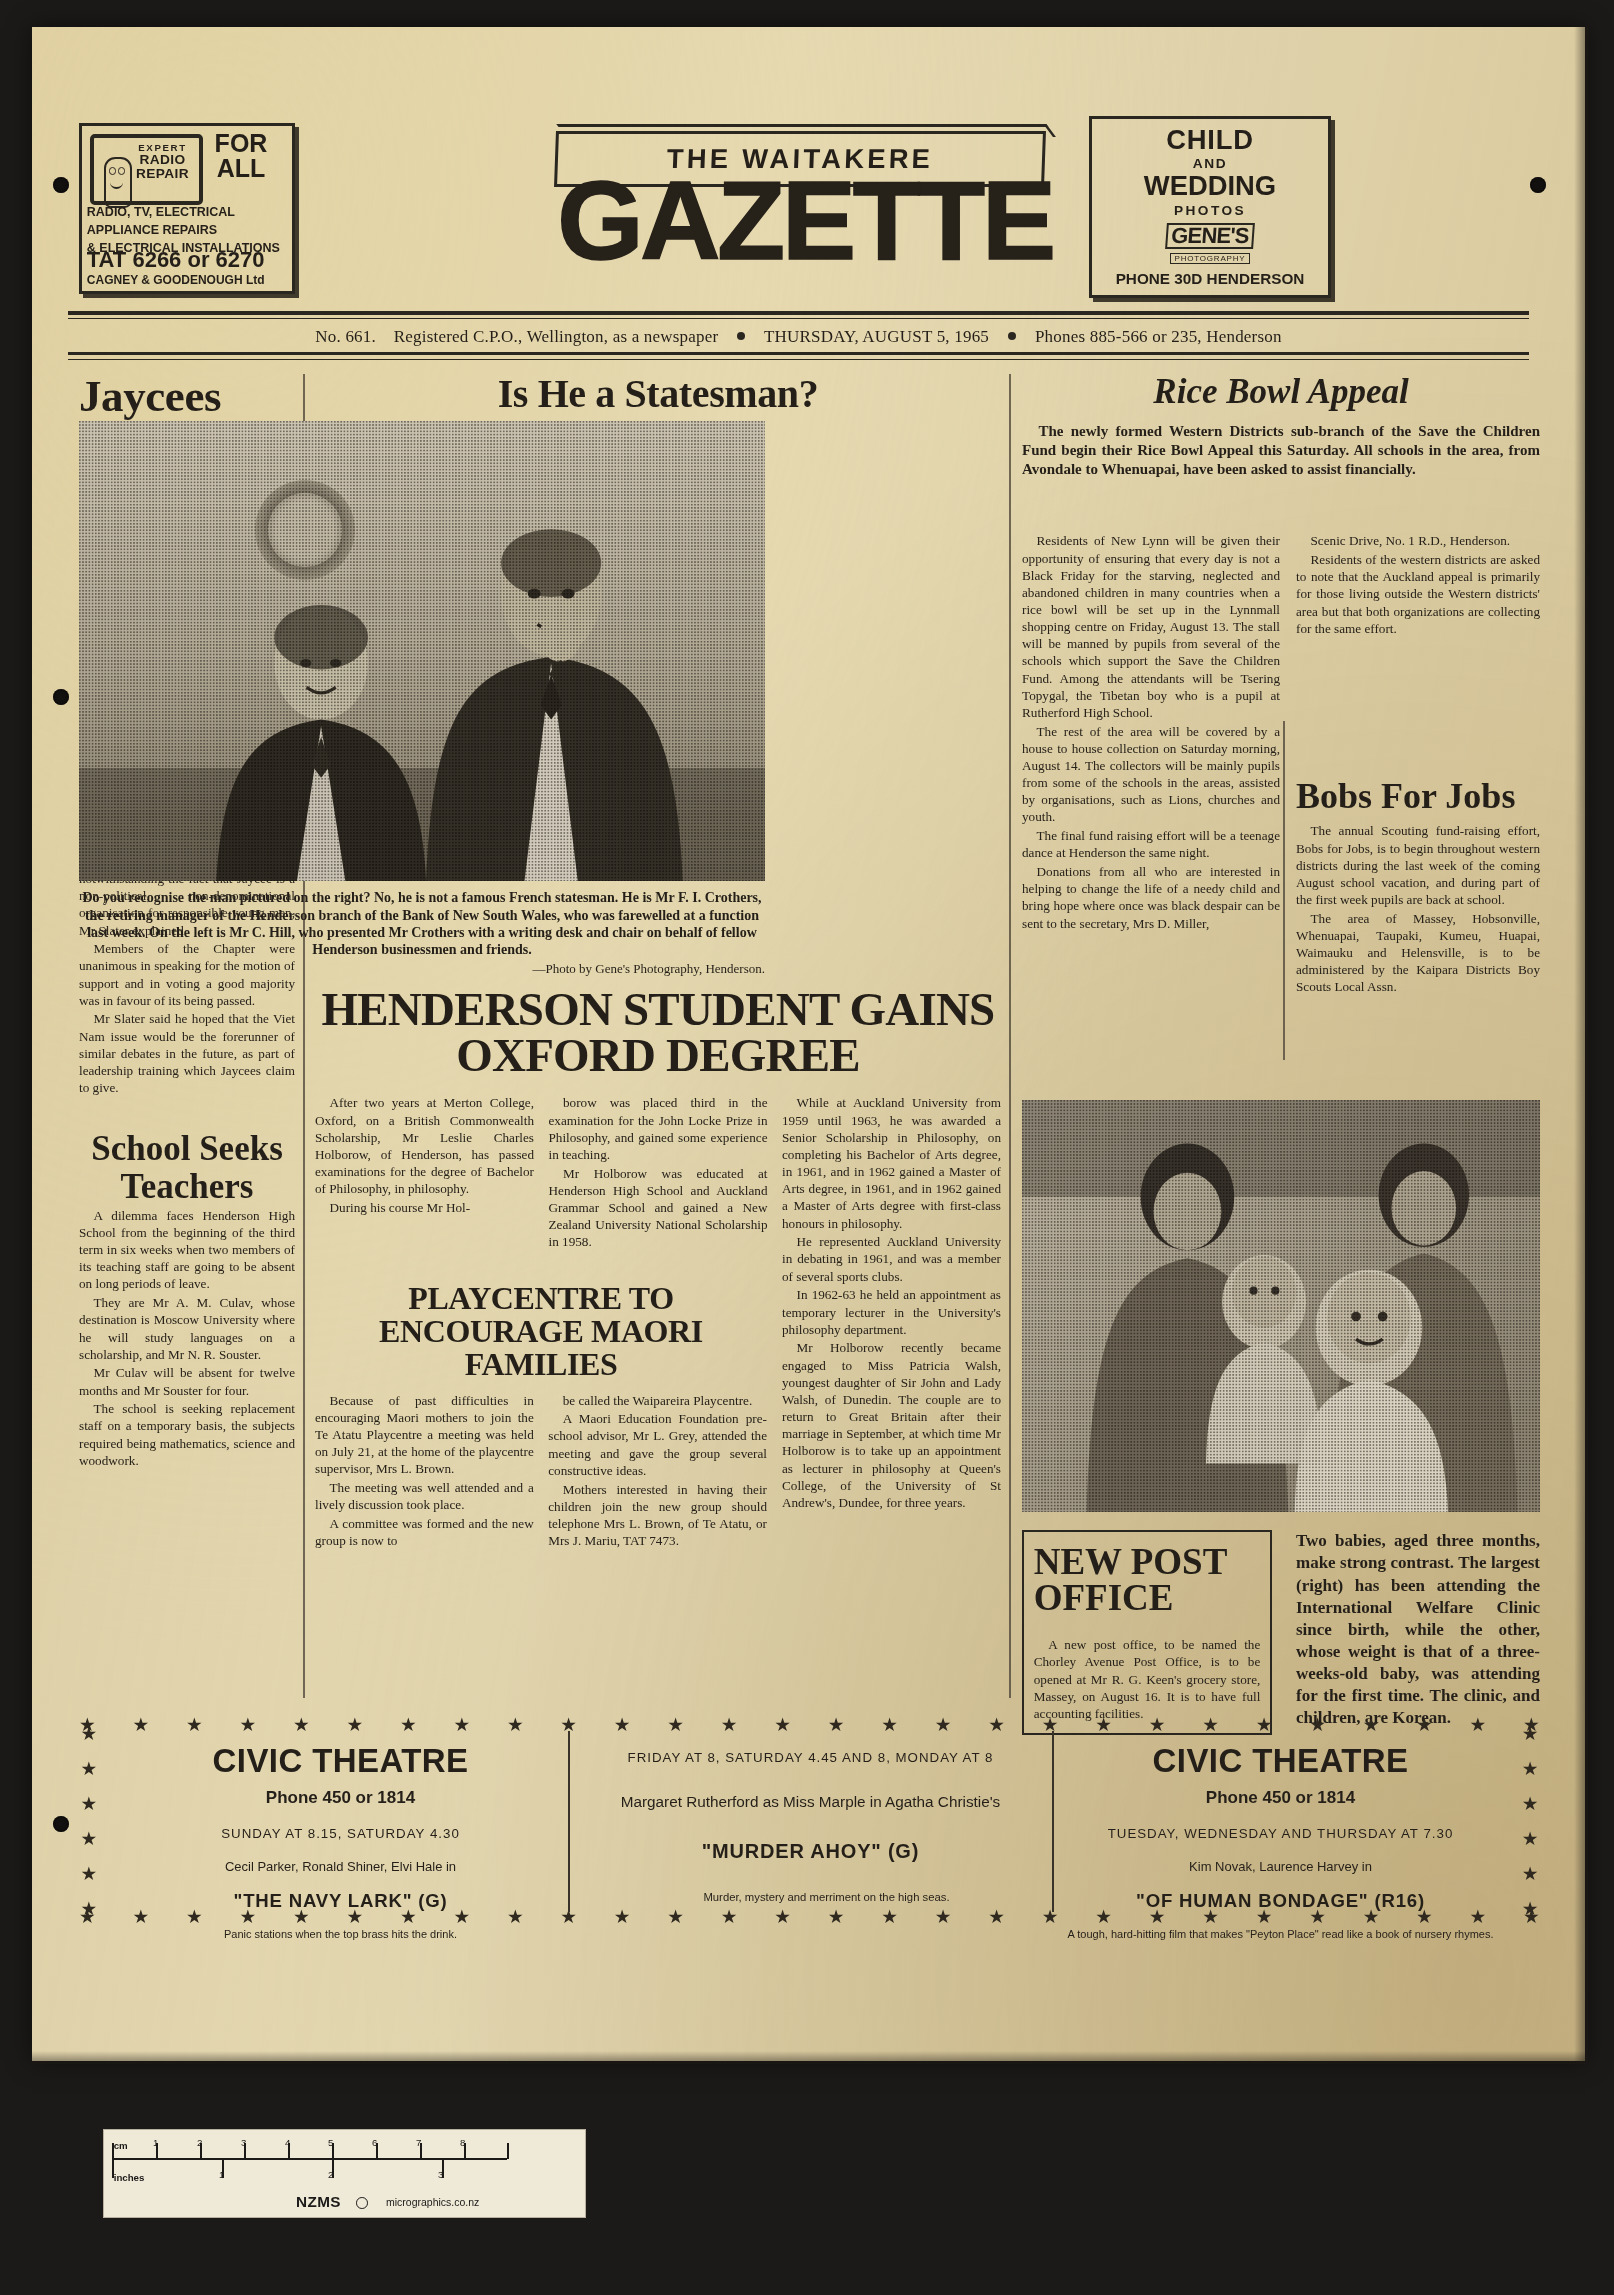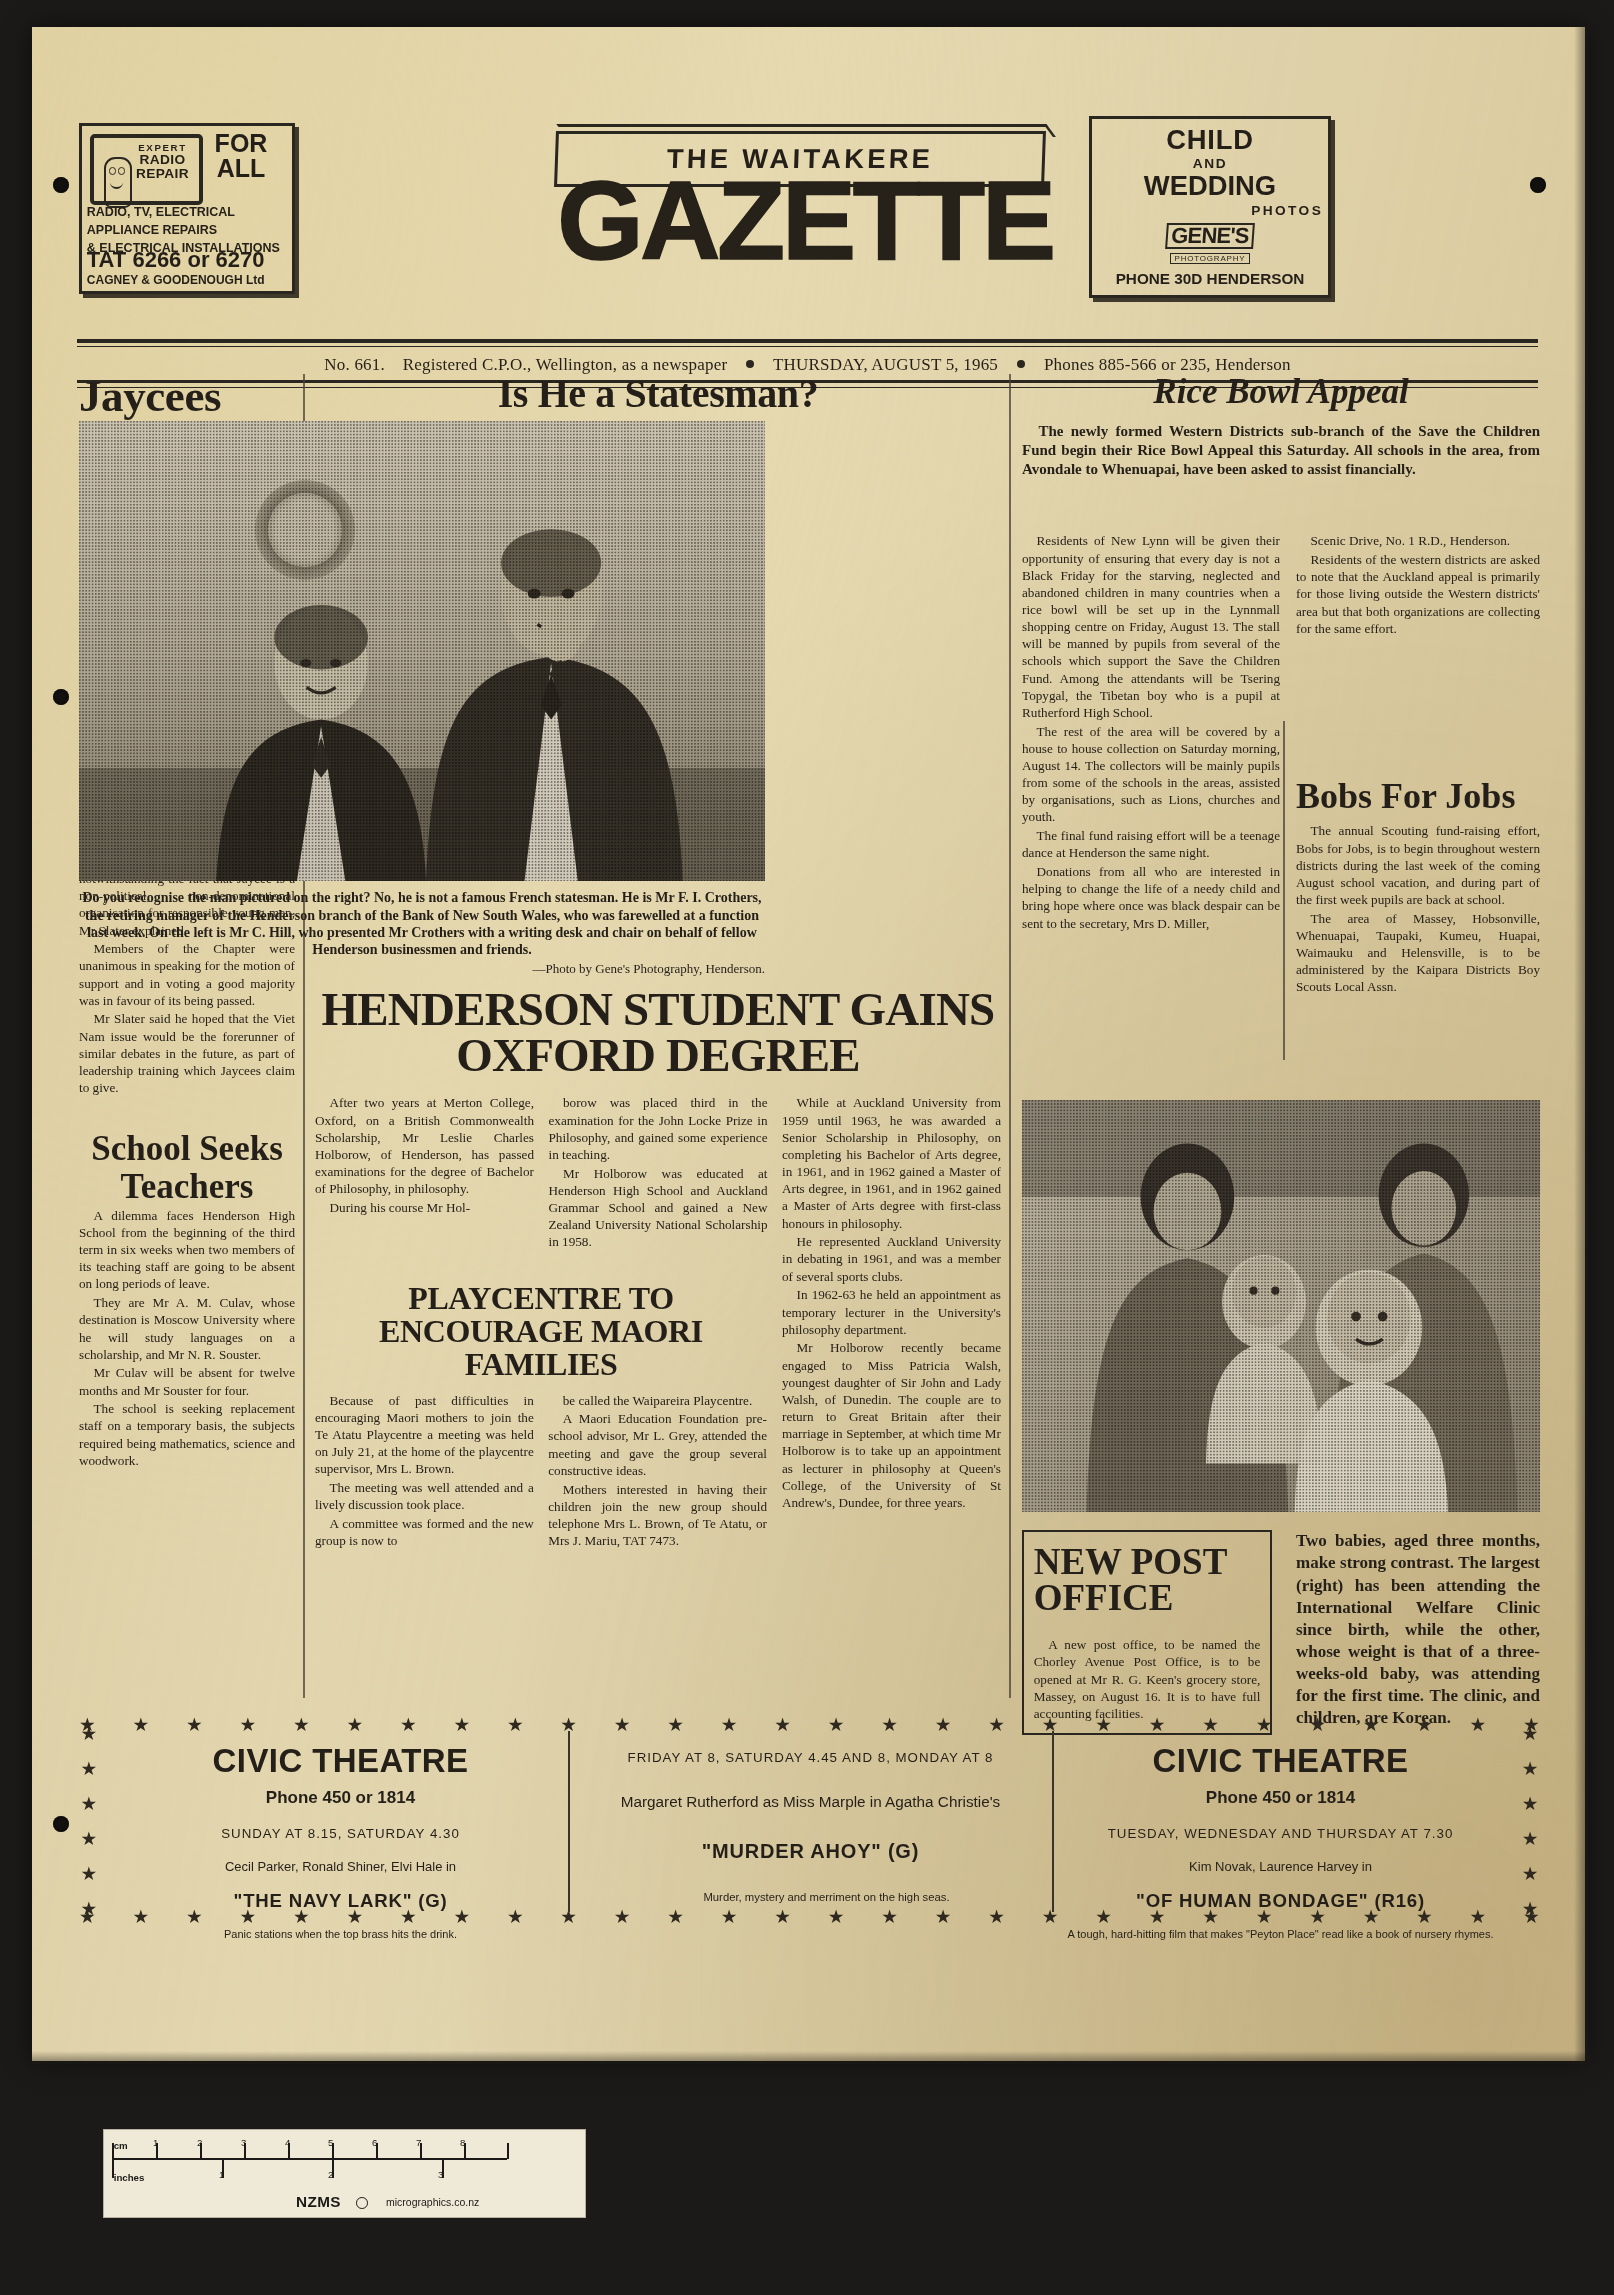--- a/index.html
+++ b/index.html
@@ -60,21 +60,21 @@
      font-weight:bold;font-size:25px;line-height:1.0;}
   #ad-radio .rows{position:absolute;left:4.8px;top:77px;right:4.8px;font-weight:bold;font-size:12.5px;line-height:1.45;}
   #ad-radio .phone{position:absolute;left:4.8px;top:121px;right:4.8px;font-weight:bold;font-size:22px;}
   #ad-radio .firm{position:absolute;left:4.8px;top:147px;right:4.8px;font-weight:bold;font-size:12px;}
 
   #ad-photo{right:0;top:8px;width:236px;height:176px;}
   #ad-photo .inner{position:absolute;inset:0;padding:6.5px 4.8px;box-sizing:border-box;text-align:center;}
   #ad-photo .t1{font-weight:bold;font-size:27.4px;letter-spacing:0.8px;line-height:1;}
   #ad-photo .t2{font-weight:bold;font-size:13.7px;letter-spacing:1.6px;margin-top:2.4px;}
   #ad-photo .t3{font-weight:bold;font-size:27.4px;letter-spacing:0px;line-height:1;margin-top:1.6px;}
-  #ad-photo .t4{font-weight:bold;font-size:13.7px;letter-spacing:2.4px;margin-top:3.2px;text-align:right;}
+  #ad-photo .t4{font-weight:bold;font-size:13.7px;letter-spacing:2.4px;margin-top:3.2px;}
   #ad-photo .logo{margin:4.8px auto 0;width:97px;}
   #ad-photo .logo .g{font-weight:bold;font-size:22px;letter-spacing:-0.8px;
      border:2.4px solid #2a2620;display:inline-block;padding:0 3.2px;line-height:1;transform:skewX(-4deg);}
   #ad-photo .logo .sub{font-size:8px;letter-spacing:0.8px;border:1.6px solid #2a2620;
      display:inline-block;padding:0 3.2px;margin-top:1.6px;}
   #ad-photo .t5{font-weight:bold;font-size:15.3px;margin-top:6.5px;letter-spacing:0px;}
 
   
   #logo{position:absolute;left:242px;top:0;width:969px;height:202px;}
   #logo .plate{
@@ -88,21 +88,21 @@
   #logo .plate:after{content:"";position:absolute;left:2.4px;right:-8px;top:-9.7px;height:9.7px;
      background:transparent;border-top:3.2px solid #2a2620;border-right:3.2px solid #2a2620;transform:skewX(38deg);}
   #logo .gaz{
     position:absolute;left:48px;top:58px;width:872px;text-align:center;
     font-family:"Liberation Sans",sans-serif;font-weight:bold;
     font-size:111px;letter-spacing:-3.2px;color:#262119;line-height:1;
     -webkit-text-stroke:1.6px #262119;
   }
 
   
-  #dateline{position:absolute;left:45px;top:284px;width:1461px;margin-top:28px;}
+  #dateline{position:absolute;left:36px;top:284px;width:1461px;}
   #dateline .rule{height:3.2px;background:#2a2620;}
   #dateline .rule.thin{height:1.6px;margin-top:3.2px;}
   #dateline .bar{
     text-align:center;font-family:"Liberation Serif",serif;font-size:17px;color:#241f18;
     padding:7.3px 0 5.6px;letter-spacing:0.2px;
   }
   #dateline .bar .dot{display:inline-block;width:8px;height:8px;border-radius:50%;
      background:#2a2620;vertical-align:middle;margin:0 14.5px 3.2px;}
 
   

